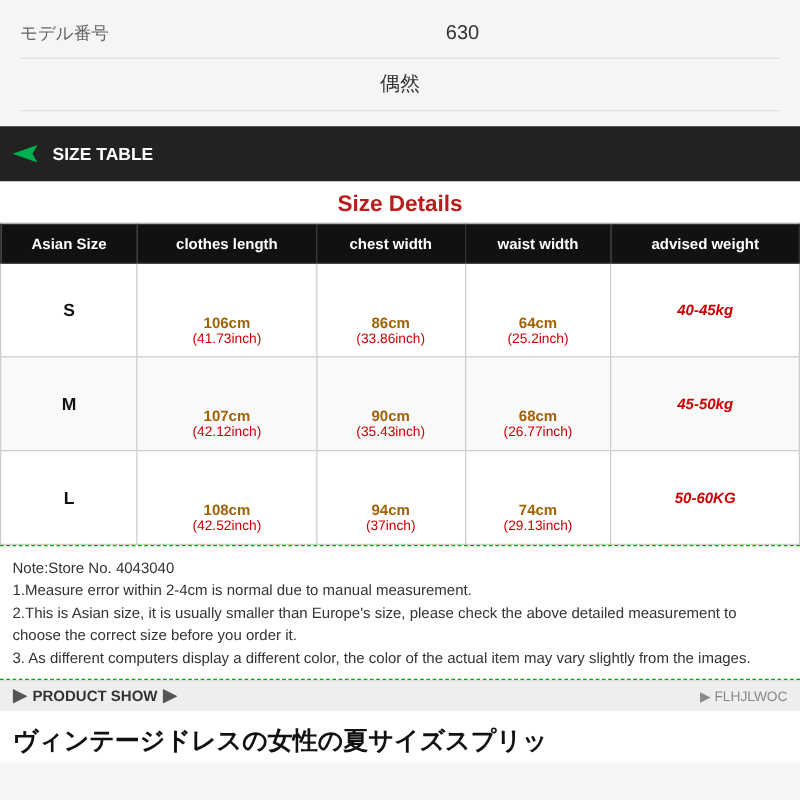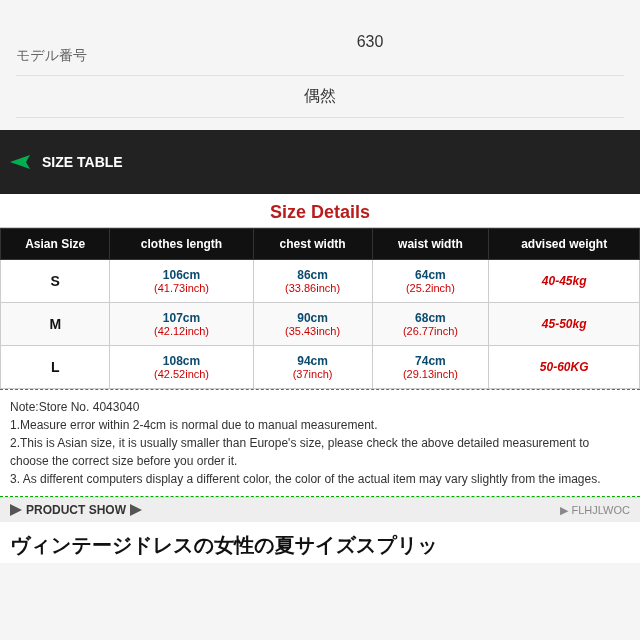--- a/index.html
+++ b/index.html
@@ -18,40 +18,39 @@
     .info-row {
       display: flex;
       align-items: center;
       padding: 10px 0;
       border-bottom: 1px solid #e0e0e0;
     }
     .info-label {
       color: #666;
       font-size: 14px;
       width: 100px;
-      margin-top: 29px;
     }
     .info-value {
       color: #333;
       font-size: 16px;
       flex: 1;
       text-align: center;
     }
 
     .size-table-section {
       background: #fff;
       margin-top: 4px;
     }
 
     .size-table-header {
       background: #222;
       color: #fff;
       font-size: 14px;
       font-weight: bold;
-      padding: 24px 10px;
+      padding: 14px 10px;
       display: flex;
       align-items: center;
       gap: 8px;
     }
     .size-table-header-icon {
       display: inline-block;
       width: 20px;
       height: 14px;
       background: #00b050;
       clip-path: polygon(0 50%, 100% 0, 80% 50%, 100% 100%);
@@ -91,24 +90,25 @@
     }
     table.size-data tr:nth-child(even) td {
       background: #f9f9f9;
     }
     .size-label {
       font-weight: bold;
       font-size: 14px;
       color: #111;
     }
     .metric-value {
-      color: #0c4a6e;
+      color: #a16207;
       font-weight: bold;
       display: block;
       font-size: 12px;
+      margin-top: 32px;
     }
     .inch-value {
       color: #cc0000;
       display: block;
       font-size: 11px;
     }
     .weight-value {
       color: #cc0000;
       font-weight: bold;
       font-size: 12px;

